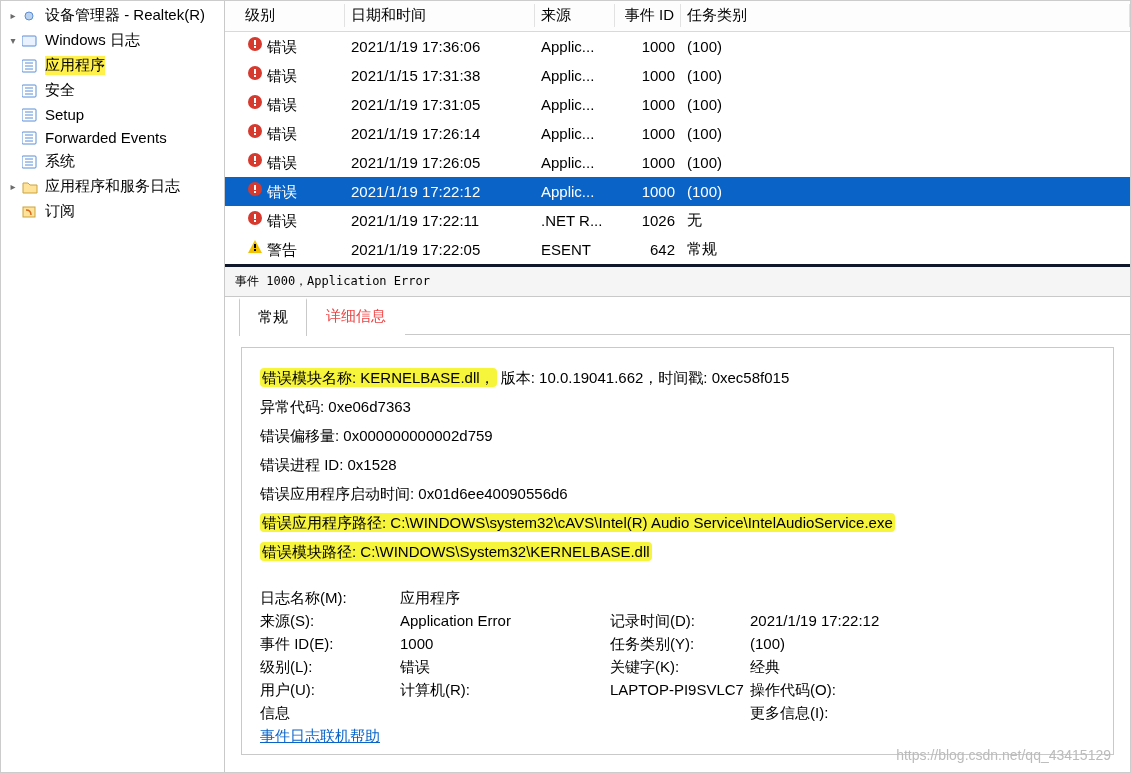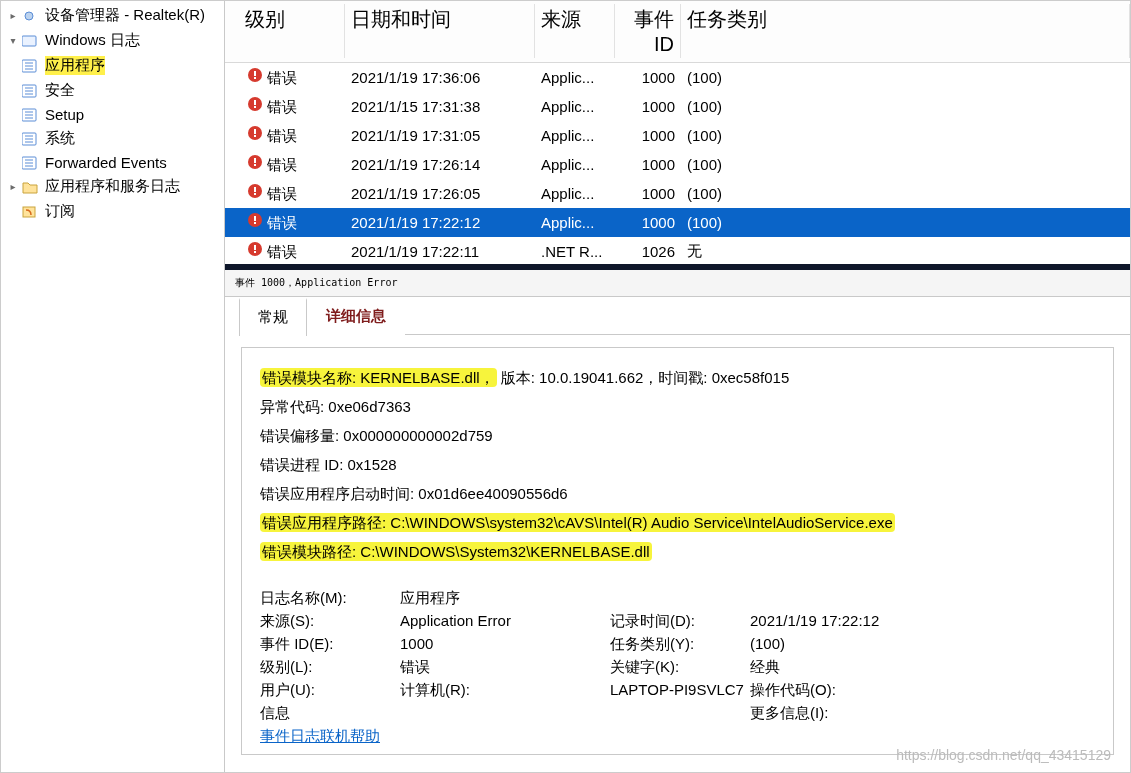--- a/index.html
+++ b/index.html
@@ -9,40 +9,40 @@
 .sidebar { width: 224px; border-right: 1px solid #c9c9c9; padding: 2px 0 6px 2px; background: #fff; }
 .sidebar .tree-item { display: flex; align-items: center; padding: 3px 4px; font-size: 15px; white-space: nowrap; cursor: pointer; }
 .sidebar .tree-item .icon { width: 18px; height: 16px; margin-right: 6px; display: inline-flex; align-items: center; justify-content: center; }
 .depth0 { padding-left: 6px; }
 .depth1 { padding-left: 22px; }
 .depth2 { padding-left: 40px; }
 .hl-yellow { background: #fff04a; }
 .caret { width: 12px; text-align: center; color: #6b6b6b; font-size: 10px; margin-right: 2px; }
 
 .main { flex: 1; display: flex; flex-direction: column; min-width: 0; }
-.grid-header { display: flex; border-bottom: 1px solid #d9d9d9; background: #fdfdfd; padding: 3px 0 4px 0; font-size: 20px; }
+.grid-header { display: flex; border-bottom: 1px solid #d9d9d9; background: #fdfdfd; padding: 3px 0 4px 0; font-size: 15px; }
 .grid-header > div { padding: 2px 6px; border-right: 1px solid #e2e2e2; }
 .col-level { width: 120px; padding-left: 20px !important; }
 .col-date  { width: 190px; }
 .col-src   { width: 80px; }
 .col-id    { width: 66px; text-align: right; }
 .col-cat   { flex: 1; }
 
 .rows { overflow: hidden; }
 .row { display: flex; align-items: center; font-size: 15px; padding: 2px 0; }
 .row.selected { background: #0a64c8; color: #fff; }
 .row > div { padding: 2px 6px; white-space: nowrap; overflow: hidden; text-overflow: ellipsis; }
 .row .ico { width: 20px; display: inline-flex; justify-content: center; margin-right: 2px; }
 svg { display: block; }
 
-.detail-bar { border-top: 6px solid #0f172a; background: #f5f5f5; padding: 6px 10px; font-family: "SimSun","MS Gothic",monospace; font-size: 10px; }
+.detail-bar { border-top: 3px solid #0f172a; background: #f5f5f5; padding: 6px 10px; font-family: "SimSun","MS Gothic",monospace; font-size: 12px; }
 .tabs { display: flex; background: #fff; border-top: 1px solid #c9c9c9; padding-left: 14px; }
 .tab { padding: 8px 18px 9px 18px; font-size: 15px; border: 1px solid transparent; border-bottom: none; cursor: pointer; position: relative; top: 1px; }
 .tab.active { border-color: #c9c9c9; background: #fff; border-top: 2px solid #fff; }
-.tab.inactive { color: #7f1d1d; font-weight: bold; }
+.tab.inactive { color: #ef4444; }
 .tab-strip-bottom { border-bottom: 1px solid #c9c9c9; flex:1; }
 
 .detail-box { border: 1px solid #c9c9c9; margin: 12px 16px 17px 16px; padding: 16px 18px 8px 18px; }
 .detail-line { font-size: 15px; padding: 5px 0; }
 .line-hl { display:inline; background: linear-gradient(0deg,#f7f43c,#f7f43c); border-radius: 4px; padding: 1px 2px; }
 .sep { height: 10px; }
 .props { display: grid; grid-template-columns: 140px 210px 140px auto; row-gap: 4px; font-size: 15px; margin-top: 12px; }
 .props .k { white-space: nowrap; }
 .link { color: #0a64c8; text-decoration: underline; cursor: pointer; }
 .watermark { position:absolute; right:20px; bottom:10px; color:#bbb; font-size:14px; pointer-events:none;margin-left:12px; }
@@ -109,33 +109,33 @@
       <div class="tree-item depth2">
         <span class="caret"></span>
         <span class="icon">
           <svg width="16" height="14">
             <rect x="0" y="1" width="14" height="12" rx="1" fill="#fff" stroke="#5b8dd6"></rect>
             <line x1="3" y1="4" x2="11" y2="4" stroke="#5b8dd6"></line>
             <line x1="3" y1="7" x2="11" y2="7" stroke="#5b8dd6"></line>
             <line x1="3" y1="10" x2="11" y2="10" stroke="#5b8dd6"></line>
           </svg>
         </span>
+        <span>Forwarded Events</span>
+      </div>
+      <div class="tree-item depth2">
+        <span class="caret"></span>
+        <span class="icon">
+          <svg width="16" height="14">
+            <rect x="0" y="1" width="14" height="12" rx="1" fill="#fff" stroke="#5b8dd6"></rect>
+            <line x1="3" y1="4" x2="11" y2="4" stroke="#5b8dd6"></line>
+            <line x1="3" y1="7" x2="11" y2="7" stroke="#5b8dd6"></line>
+            <line x1="3" y1="10" x2="11" y2="10" stroke="#5b8dd6"></line>
+          </svg>
+        </span>
         <span>系统</span>
-      </div>
-      <div class="tree-item depth2">
-        <span class="caret"></span>
-        <span class="icon">
-          <svg width="16" height="14">
-            <rect x="0" y="1" width="14" height="12" rx="1" fill="#fff" stroke="#5b8dd6"></rect>
-            <line x1="3" y1="4" x2="11" y2="4" stroke="#5b8dd6"></line>
-            <line x1="3" y1="7" x2="11" y2="7" stroke="#5b8dd6"></line>
-            <line x1="3" y1="10" x2="11" y2="10" stroke="#5b8dd6"></line>
-          </svg>
-        </span>
-        <span>Forwarded Events</span>
       </div>
       <div class="tree-item depth1">
         <span class="caret">▸</span>
         <span class="icon">
           <svg width="16" height="14">
             <path d="M1 3h5l2 2h7v8H1z" fill="#ffe39b" stroke="#c9a33c"></path>
           </svg>
         </span>
         <span>应用程序和服务日志</span>
       </div>

